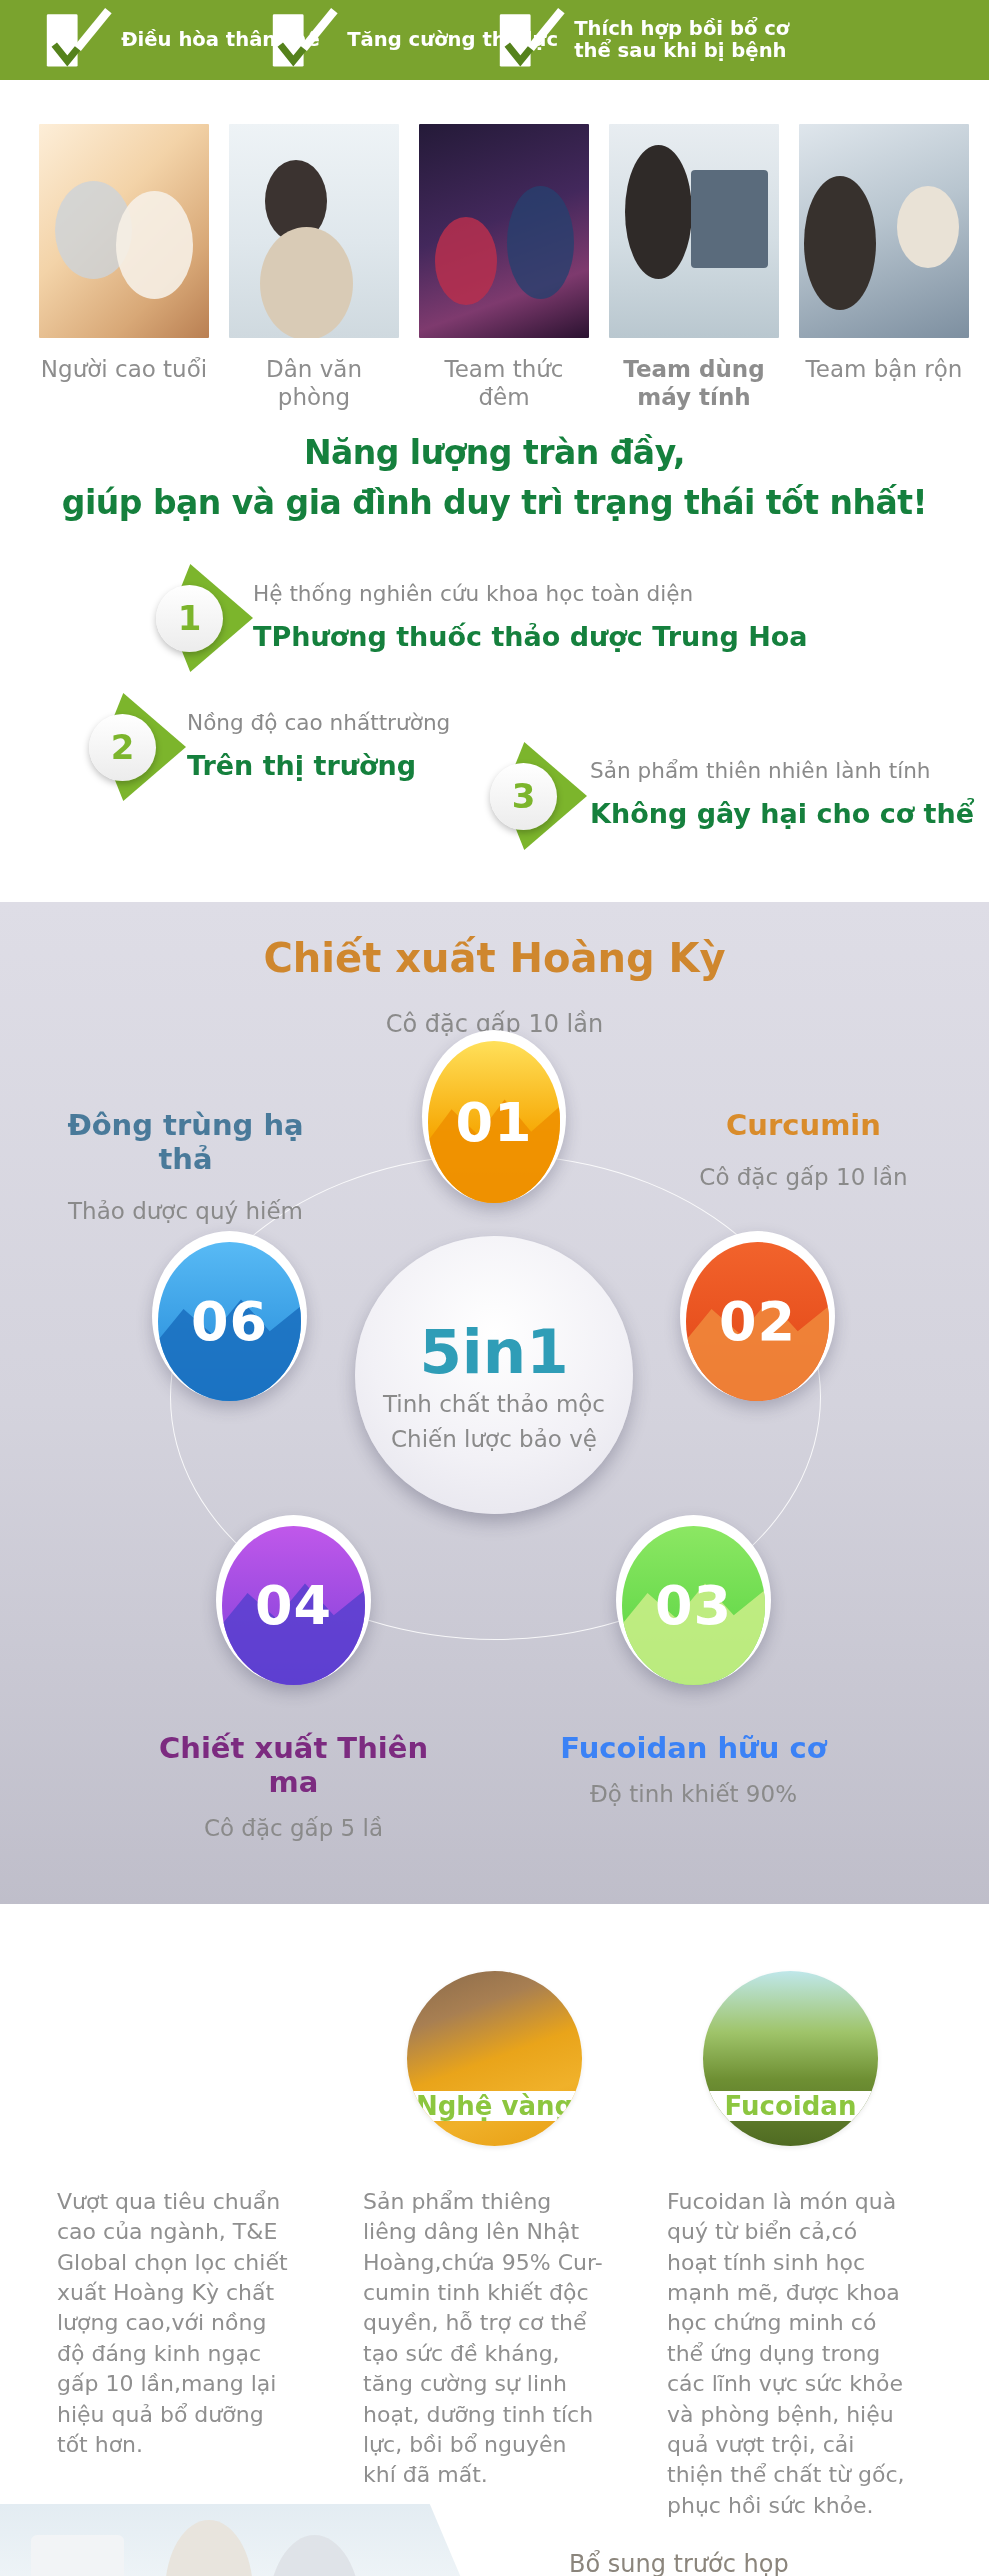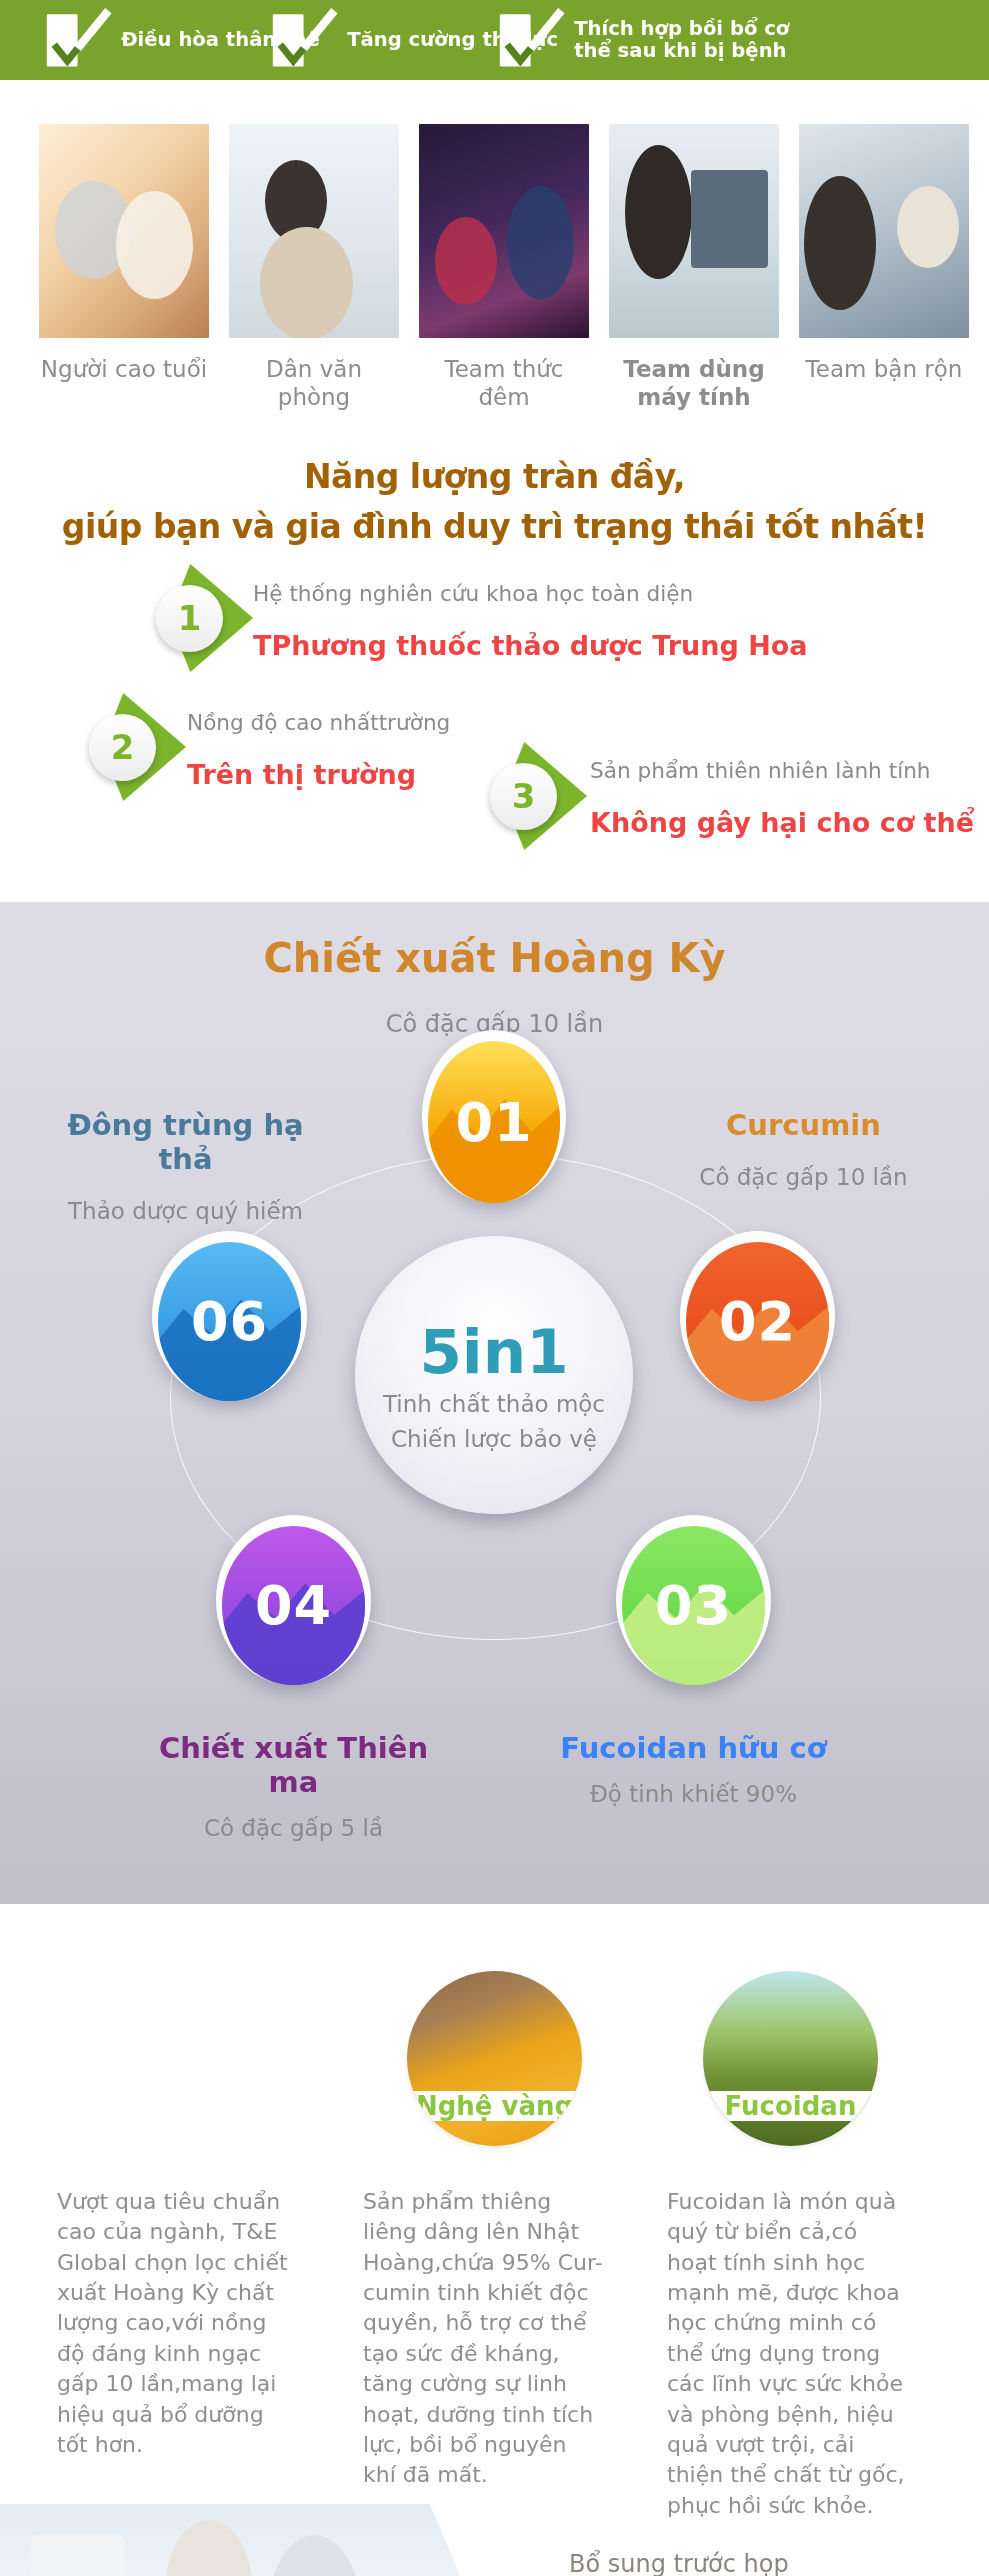--- a/index.html
+++ b/index.html
@@ -11,32 +11,32 @@
   .topbar{left:0;top:0;width:989px;height:80px;background:#7aa32e;display:flex;align-items:center;}
   .tb-item{position:absolute;display:flex;align-items:center;}
   .tb-item .ck{flex:0 0 auto;}
   .tb-label{color:#ffffff;font-weight:700;font-size:19.6px;line-height:1.12;margin-left:7.2px;max-width:299px;}
 
   
   .photo{top:124px;width:170px;height:214px;border-radius:1px;overflow:hidden;}
   .aud-label{top:355px;width:170px;text-align:center;color:#8d8d8d;font-size:23px;line-height:1.22;}
 
   
-  .headline{left:0;top:452px;width:989px;text-align:center;color:#a16207;font-weight:700;
+  .headline{left:0;top:428px;width:989px;text-align:center;color:#15803d;font-weight:700;
             font-size:33px;line-height:1.5;letter-spacing:-0.5px;}
 
   
   .benefit-icon{width:98px;height:108px;}
   .benefit-icon .kite{position:absolute;left:0;top:0;width:100%;height:100%;background:#7cb52c;
        clip-path:polygon(36% 0%,100% 50%,36% 100%,14% 50%);}
   .benefit-icon .circle{position:absolute;left:1px;top:20.6px;width:67px;height:67px;border-radius:50%;
        background:linear-gradient(180deg,#ffffff,#ececec);box-shadow:0 3.1px 7.2px rgba(0,0,0,.25);
        display:flex;align-items:center;justify-content:center;color:#7cb52c;font-size:34px;font-weight:700;}
   .benefit-text .l1{color:#8a8a8a;font-size:21.6px;}
-  .benefit-text .l2{color:#ef4444;font-size:27px;font-weight:700;margin-top:24px;}
+  .benefit-text .l2{color:#15803d;font-size:27px;font-weight:700;margin-top:15px;}
 
   
   .graysec{left:0;top:902px;width:989px;height:1002px;
            background:linear-gradient(180deg,#dedde6 0%,#d4d3dd 50%,#bfbeca 100%);}
   .diag-title{left:0;top:935px;width:989px;text-align:center;color:#cf872e;font-weight:700;font-size:40px;}
   .diag-sub{left:0;top:1010px;width:989px;text-align:center;color:#8a8a8a;font-size:24px;}
   .ring{left:170px;top:1154px;width:649px;height:484px;border:1.5px solid rgba(255,255,255,.85);border-radius:50%;}
   .sphere{border-radius:50%;background:#ffffff;box-shadow:0 7.2px 15.5px rgba(40,40,70,.25);
           display:flex;align-items:flex-end;justify-content:center;}
   .sphere-inner{width:calc(100% - 11.3px);height:calc(100% - 11.3px);border-radius:50%;position:relative;overflow:hidden;

